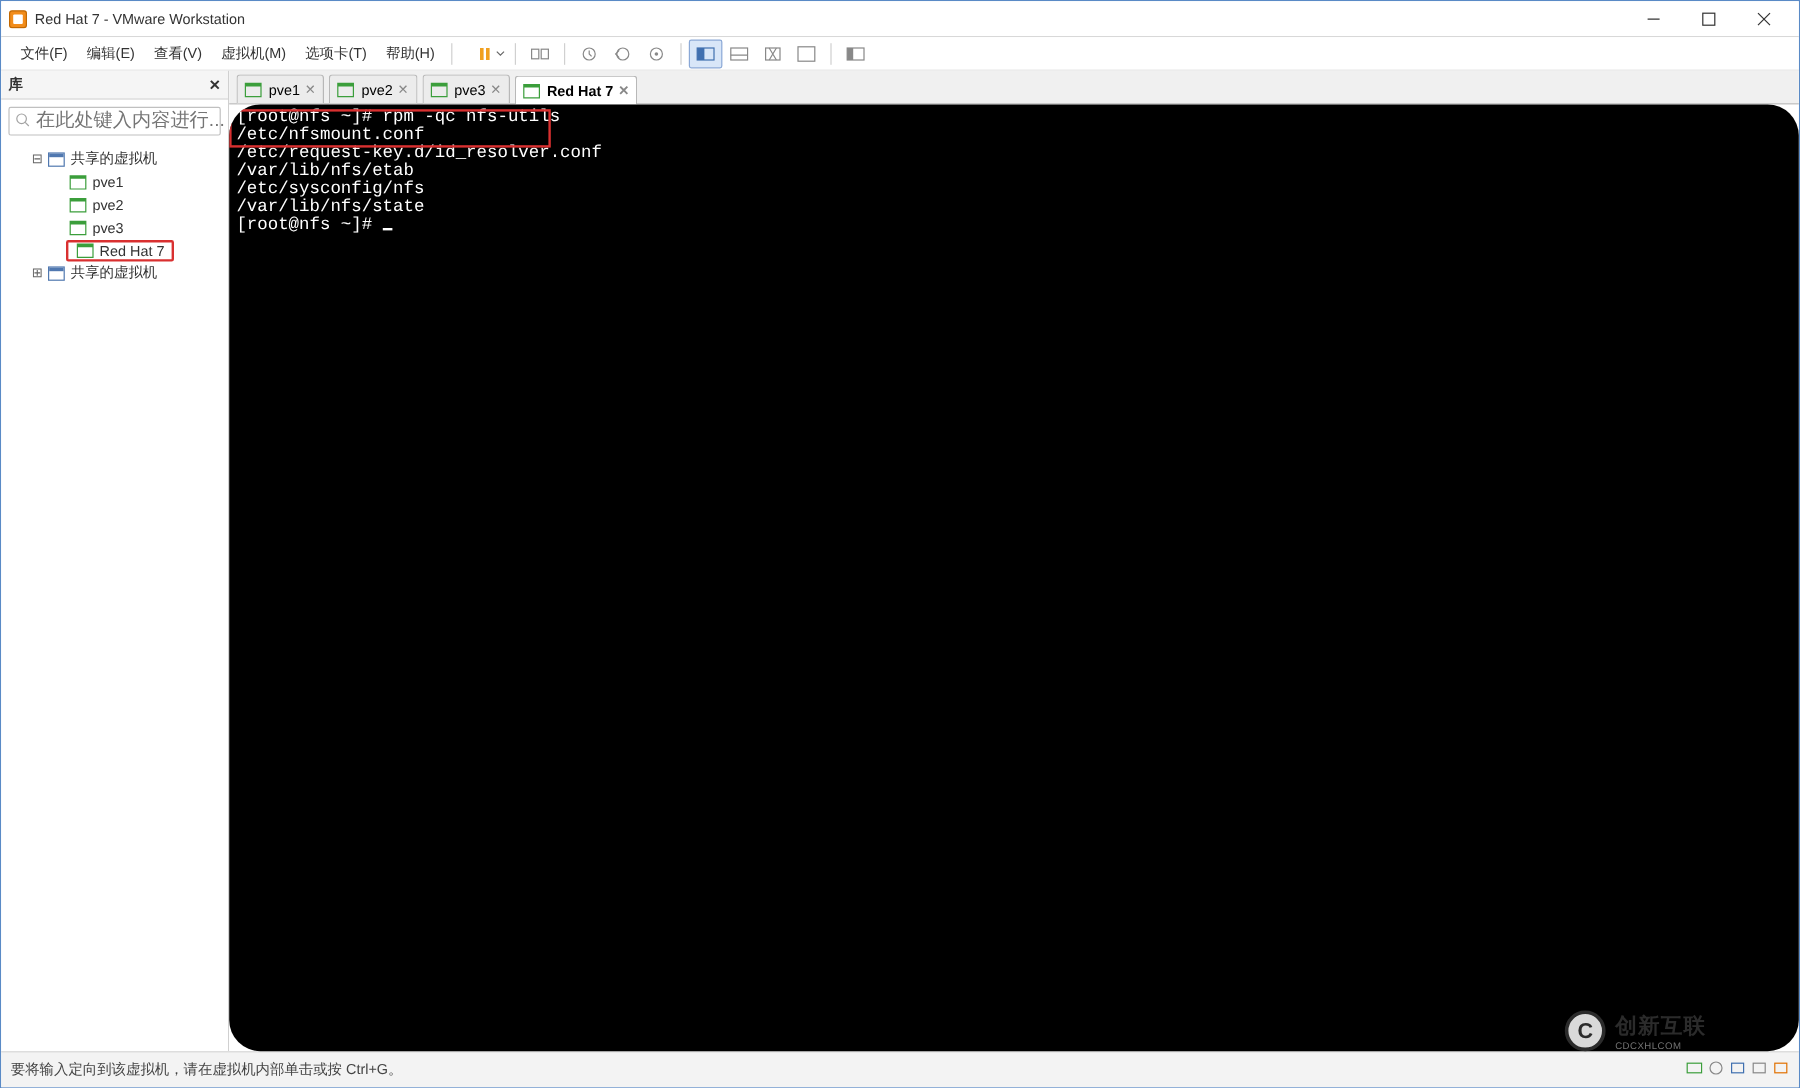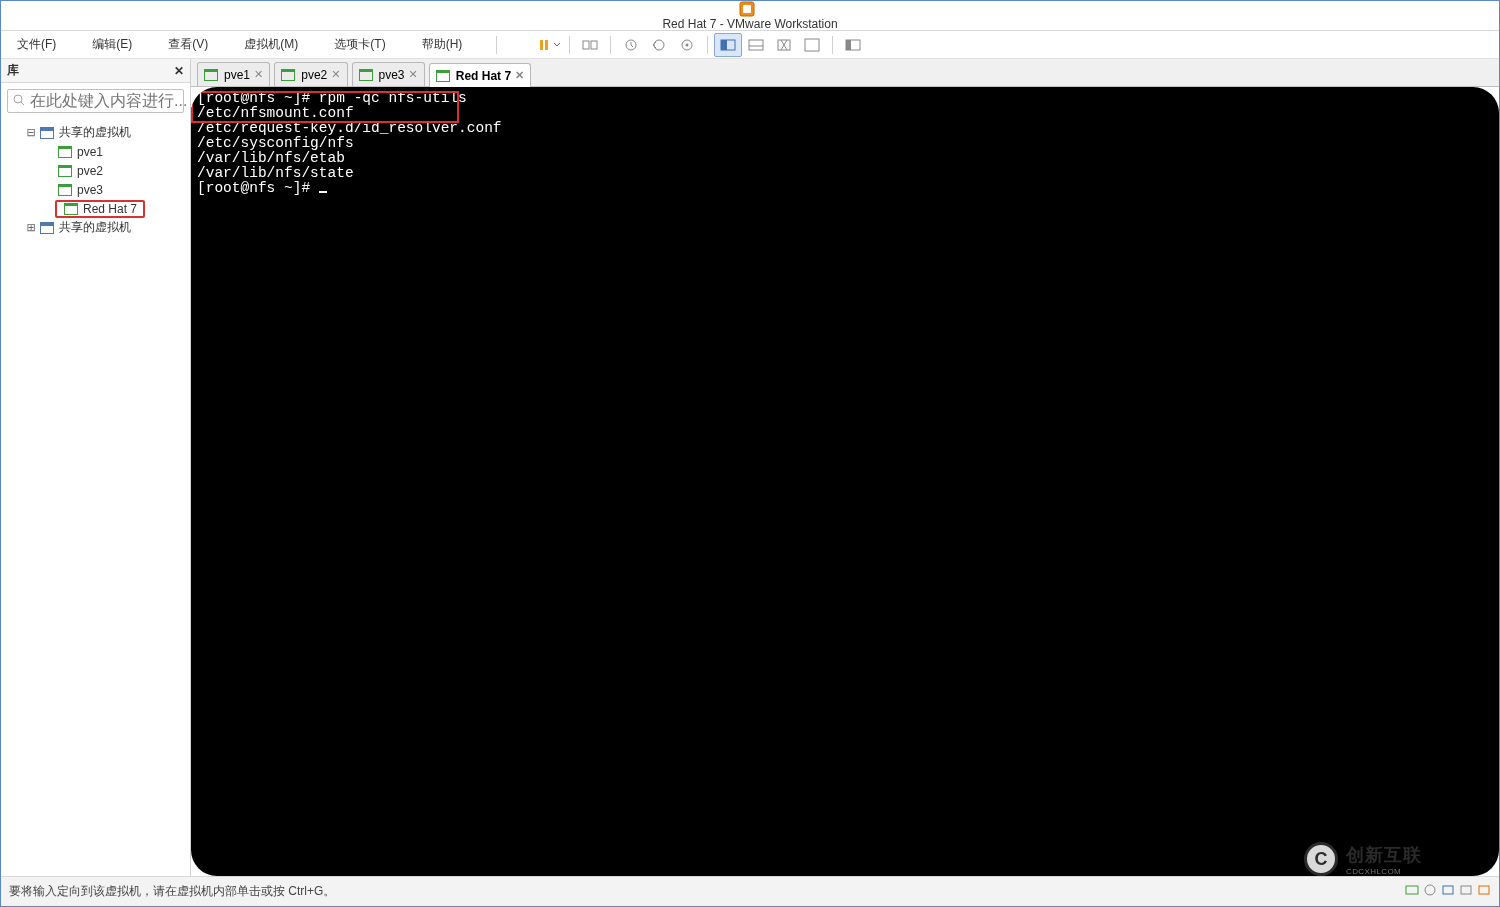--- a/index.html
+++ b/index.html
@@ -1,24 +1,24 @@
 <!DOCTYPE html>
 <html><head>
 <meta charset="utf-8">
 <style>
   * { box-sizing: border-box; margin: 0; padding: 0; }
   html, body { width: 1500px; height: 907px; font-family: "Microsoft YaHei", "Segoe UI", sans-serif; font-size: 12px; background: #fff; overflow: hidden; }
   .window { width: 100%; height: 100%; display: flex; flex-direction: column; border: 1px solid #5a8ac6; }
-  .titlebar { height: 30px; background: #fff; border-bottom: 1px solid #d8d8d8; display: flex; align-items: center; padding: 0 6px; flex-direction: column; }
+  .titlebar { height: 30px; background: #fff; border-bottom: 1px solid #d8d8d8; display: flex; align-items: center; padding: 0 6px; }
   .titlebar .app-icon { width: 16px; height: 16px; margin-right: 6px; }
   .titlebar .title { flex: 1; color: #333; }
   .titlebar .win-controls { display: flex; }
   .titlebar .win-btn { width: 46px; height: 30px; display: flex; align-items: center; justify-content: center; cursor: default; }
   .titlebar .win-btn svg { stroke: #333; }
-  .menubar { height: 28px; background: #fff; border-bottom: 1px solid #e0e0e0; display: flex; align-items: center; padding: 0 8px; gap: 20px; }
+  .menubar { height: 28px; background: #fff; border-bottom: 1px solid #e0e0e0; display: flex; align-items: center; padding: 0 8px; gap: 0; }
   .menubar .menu-item { padding: 4px 8px; cursor: default; color: #333; }
   .toolbar-sep { width: 1px; height: 18px; background: #d0d0d0; margin: 0 6px; }
   .tb-icons { display: flex; align-items: center; gap: 0px; margin-left: 12px; }
   .tb-btn { width: 28px; height: 24px; display: flex; align-items: center; justify-content: center; border: 1px solid transparent; border-radius: 2px; cursor: default; }
   .tb-btn .dd { margin-left: 2px; }
   .tb-group { display: flex; align-items: center; background: #fff; }
   .tb-btn svg { display: block; }
   .content { flex: 1; display: flex; min-height: 0; }
   .sidebar { width: 190px; border-right: 1px solid #d0d0d0; display: flex; flex-direction: column; background: #fff; }
   .sidebar-header { height: 24px; background: #f5f5f5; border-bottom: 1px solid #d8d8d8; display: flex; align-items: center; padding: 0 6px; font-weight: bold; color: #333; }
@@ -249,22 +249,22 @@
             <span>Red Hat 7</span>
             <span class="close-x">✕</span>
           </div>
       </div>
 
       <div class="terminal-wrap">
         <div class="redbox" style="left:0px; top:4px; width:268px; height:32px"></div>
         <div class="line">[root@nfs ~]# rpm -qc nfs-utils</div>
         <div class="line">/etc/nfsmount.conf</div>
         <div class="line">/etc/request-key.d/id_resolver.conf</div>
+        <div class="line">/var/lib/nfs/etab</div>
         <div class="line">/etc/sysconfig/nfs</div>
-        <div class="line">/var/lib/nfs/etab</div>
         <div class="line">/var/lib/nfs/state</div>
         <div class="line"><span>[root@nfs ~]# </span><span class="cursor"></span></div>
       </div>
     </div>
 
   </div>
 
   <div class="statusbar">
     <span>要将输入定向到该虚拟机，请在虚拟机内部单击或按 Ctrl+G。</span>
     <span class="spacer"></span>

